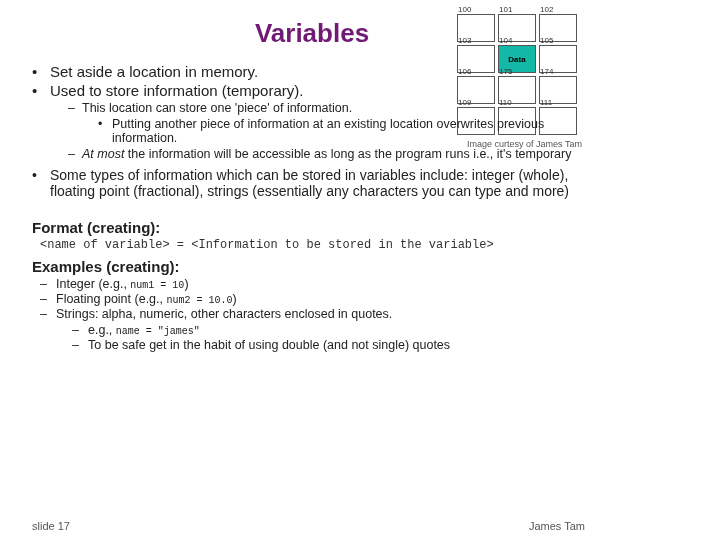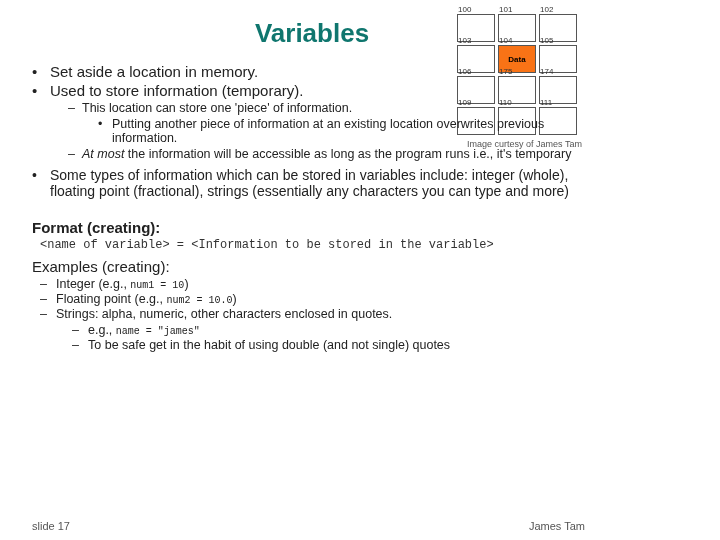--- a/index.html
+++ b/index.html
@@ -17,21 +17,21 @@
       width: 624px;
       height: 540px;
       padding: 18px 32px 10px 32px;
       position: relative;
     }
     h1 {
       text-align: center;
       font-size: 26px;
       font-weight: bold;
       margin-bottom: 14px;
-      color: #0f766e;
+      color: #701a75;
     }
     .main-bullets {
       list-style: none;
       padding: 0;
       margin: 0 0 6px 0;
     }
     .main-bullets > li {
       font-size: 15px;
       margin-bottom: 2px;
       padding-left: 18px;
@@ -97,21 +97,21 @@
       font-family: 'Courier New', monospace;
       font-size: 12px;
       margin-left: 8px;
       color: #333;
     }
     .examples-section {
       margin: 6px 0 4px 0;
     }
     .examples-title {
       font-size: 15px;
-      font-weight: normal;
+      font-weight: bold;
       margin-bottom: 2px;
     }
     .examples-list {
       list-style: none;
       padding: 0;
       margin: 0 0 0 8px;
     }
     .examples-list li {
       font-size: 12.5px;
       padding-left: 16px;
@@ -159,21 +159,21 @@
       border: 1.5px solid #555;
       background: #fff;
       display: flex;
       align-items: center;
       justify-content: center;
       font-size: 9px;
       color: #333;
       position: relative;
     }
     .mem-cell.highlighted {
-      background: #f97316;
+      background: #14b8a6;
     }
     .mem-label {
       position: absolute;
       top: -10px;
       left: 0;
       font-size: 8px;
       color: #333;
     }
     .mem-data-label {
       font-size: 8px;

